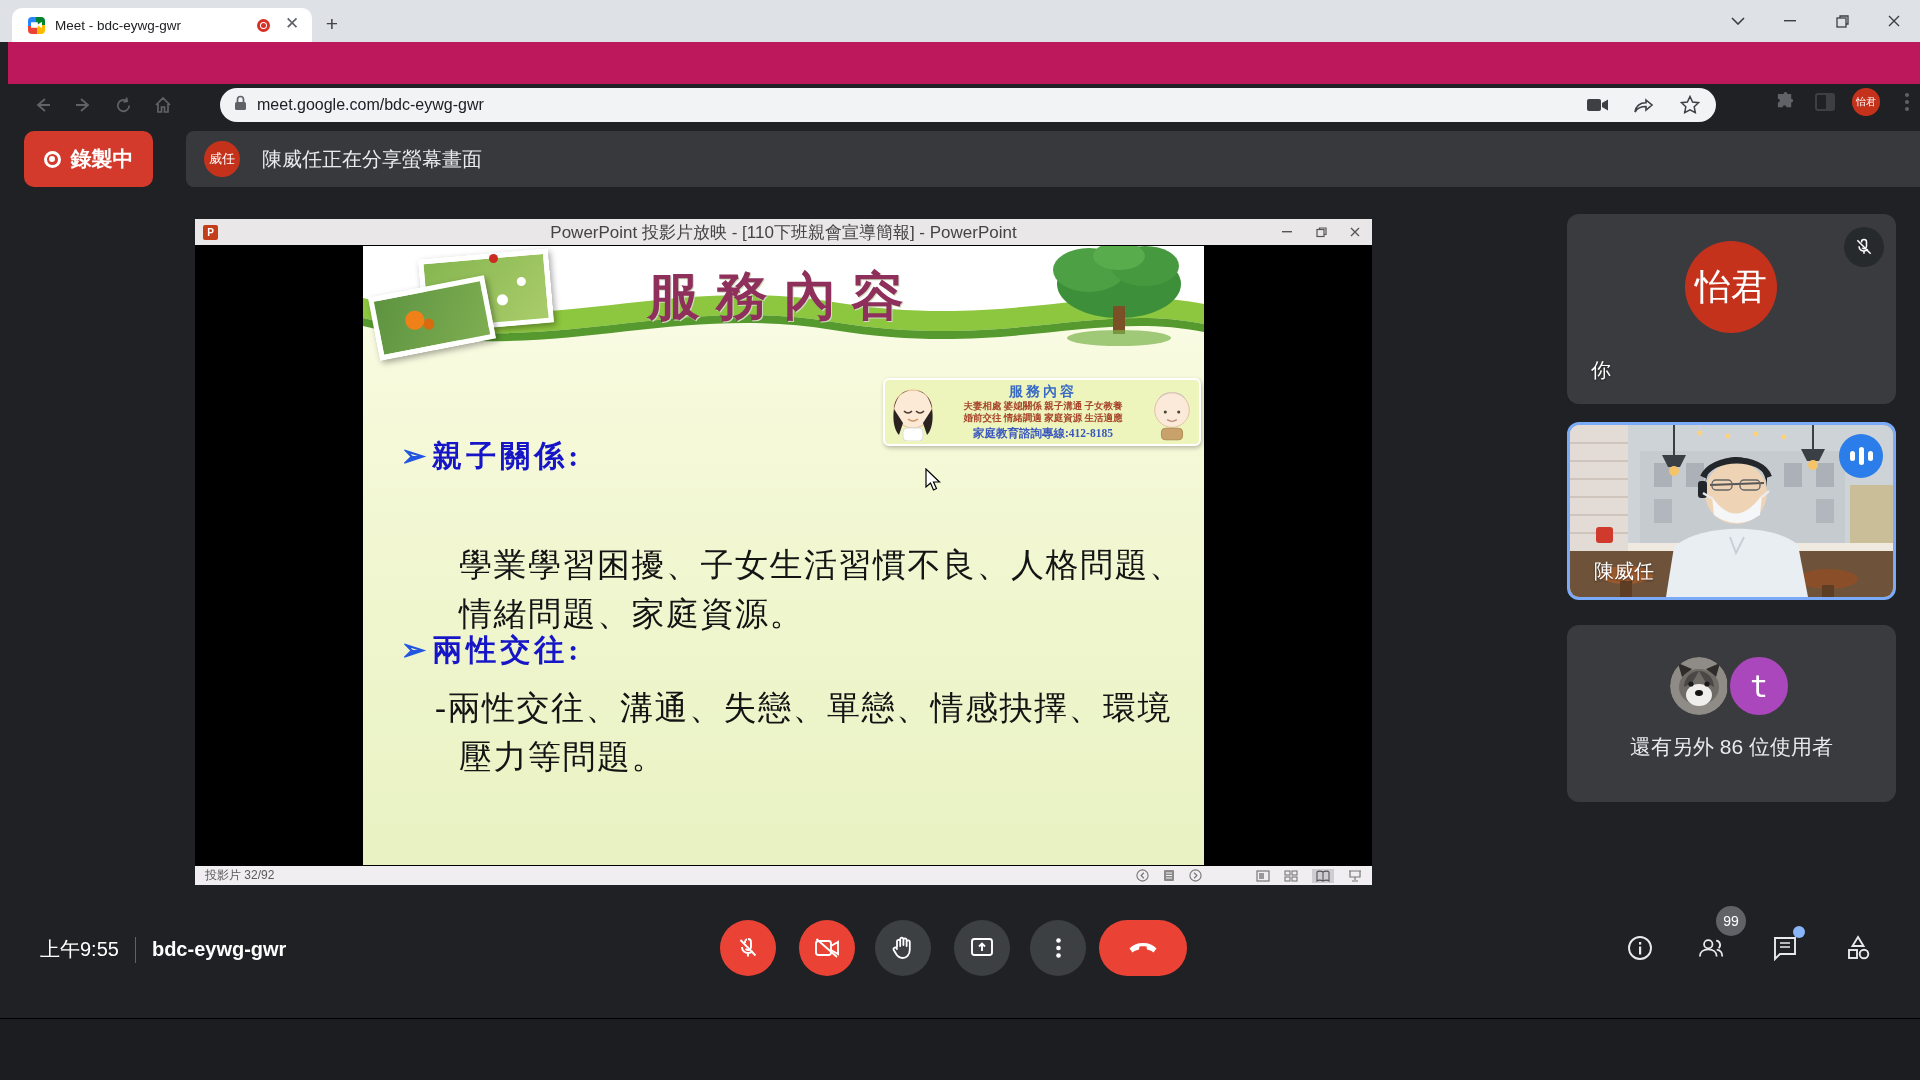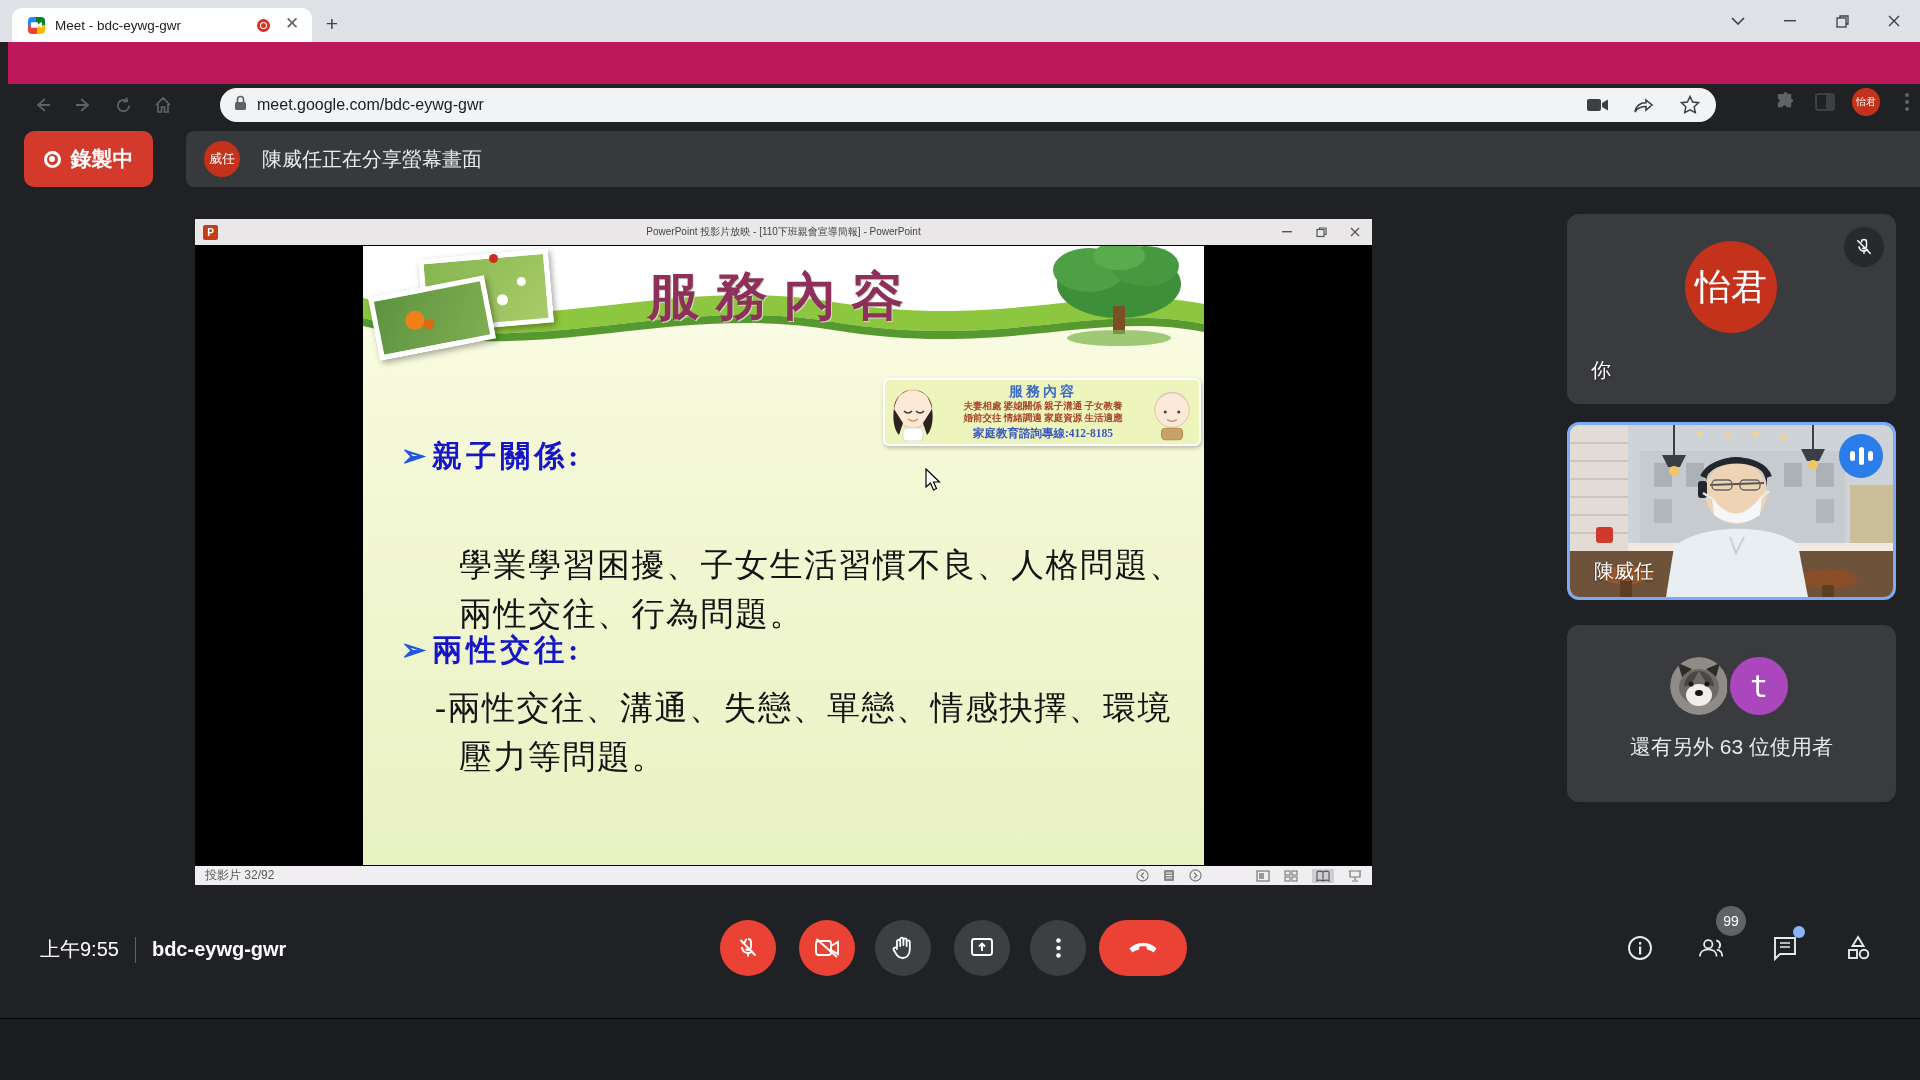--- a/index.html
+++ b/index.html
@@ -48,21 +48,21 @@
   .banner-avatar { width:36px; height:36px; border-radius:50%; background:#c5321c; color:#fff; font-size:13px;
                    display:flex; align-items:center; justify-content:center; }
   .banner-text { color:#e8eaed; font-size:20px; }
 
   
   .ppt-win { position:absolute; left:195px; top:219px; width:1177px; height:666px; background:#000; }
   .ppt-titlebar { position:absolute; left:0; top:0; width:1177px; height:26px; background:#e9e7e8;
                   display:flex; align-items:center; }
   .ppt-appicon { width:15px; height:15px; background:#c43e1c; color:#fff; font-size:10px; font-weight:bold;
                  display:flex; align-items:center; justify-content:center; border-radius:2px; margin:0 8px; }
-  .ppt-title { position:absolute; left:0; right:0; text-align:center; font-size:10px; color:#444; }
+  .ppt-title { position:absolute; left:0; right:0; text-align:center; font-size:17px; color:#444; }
   .ppt-winbtns { position:absolute; right:0; top:0; height:26px; display:flex; }
   .ppt-winbtn { width:34px; height:26px; display:flex; align-items:center; justify-content:center; color:#555; }
   .ppt-statusbar { position:absolute; left:0; bottom:0; width:1177px; height:19px; background:#f0eef1;
                    display:flex; align-items:center; font-size:12px; color:#5a5a5a; padding:0 10px; }
   .ppt-status-icons { margin-left:auto; display:flex; align-items:center; gap:14px; }
   .ppt-status-icons svg { display:block; }
   .view-active { background:#cfccd2; }
 
   
   .slide { position:absolute; left:363px; top:246px; width:841px; height:619px; overflow:hidden;
@@ -369,21 +369,21 @@
           <circle cx="31" cy="29" r="1.6" fill="#443"></circle>
         <path d="M19,37 q5,3.5 10,0" stroke="#b87" stroke-width="1.4" fill="none"></path>
         <rect x="13" y="46" width="22" height="12" rx="4" fill="#c8a26a" stroke="#b08a50"></rect>
       </svg>
     </div>
 
     <div class="sec-head" style="top:190px">
       <span class="bullet">➢</span><span>親子關係:</span>
     </div>
     <div class="sec-line" style="left:96px; top:297px">學業學習困擾、子女生活習慣不良、人格問題、</div>
-    <div class="sec-line" style="left:96px; top:346px">兩性交往、行為問題。</div>
+    <div class="sec-line" style="left:96px; top:346px">情緒問題、家庭資源。</div>
 
     <div class="sec-head" style="top:384px">
       <span class="bullet">➢</span><span>兩性交往:</span>
     </div>
     <div class="sec-line" style="left:72px; top:440px">-兩性交往、溝通、失戀、單戀、情感抉擇、環境</div>
     <div class="sec-line" style="left:96px; top:489px">壓力等問題。</div>
   </div>
 
   <div class="cursor">
     <svg width="17" height="24" viewBox="0 0 17 24">
@@ -463,21 +463,21 @@
           <path d="M46,20 L50,6 L36,12 Z" fill="#2e2c2a"></path>
         <ellipse cx="29" cy="30" rx="20" ry="18" fill="#6e6a66"></ellipse>
         <path d="M29,14 C20,14 14,22 14,30 L22,26 Z M29,14 C38,14 44,22 44,30 L36,26 Z" fill="#4a4846"></path>
         <ellipse cx="29" cy="38" rx="13" ry="11" fill="#efeeec"></ellipse>
         <circle cx="21" cy="27" r="2.6" fill="#191919"></circle>
           <circle cx="37" cy="27" r="2.6" fill="#191919"></circle>
         <ellipse cx="29" cy="36" rx="4" ry="3" fill="#141414"></ellipse>
       </svg>
     </div>
     <div class="t-av">t</div>
-    <div class="tile3-label">還有另外 63 位使用者</div>
+    <div class="tile3-label">還有另外 86 位使用者</div>
   </div>
 
   <div class="bb-left">
     <span>上午9:55</span>
     <span class="bb-div"></span>
     <span class="bb-code">bdc-eywg-gwr</span>
   </div>
 
   <div class="cbtn red" style="left:720px">
     <svg width="24" height="24" viewBox="0 0 24 24">

